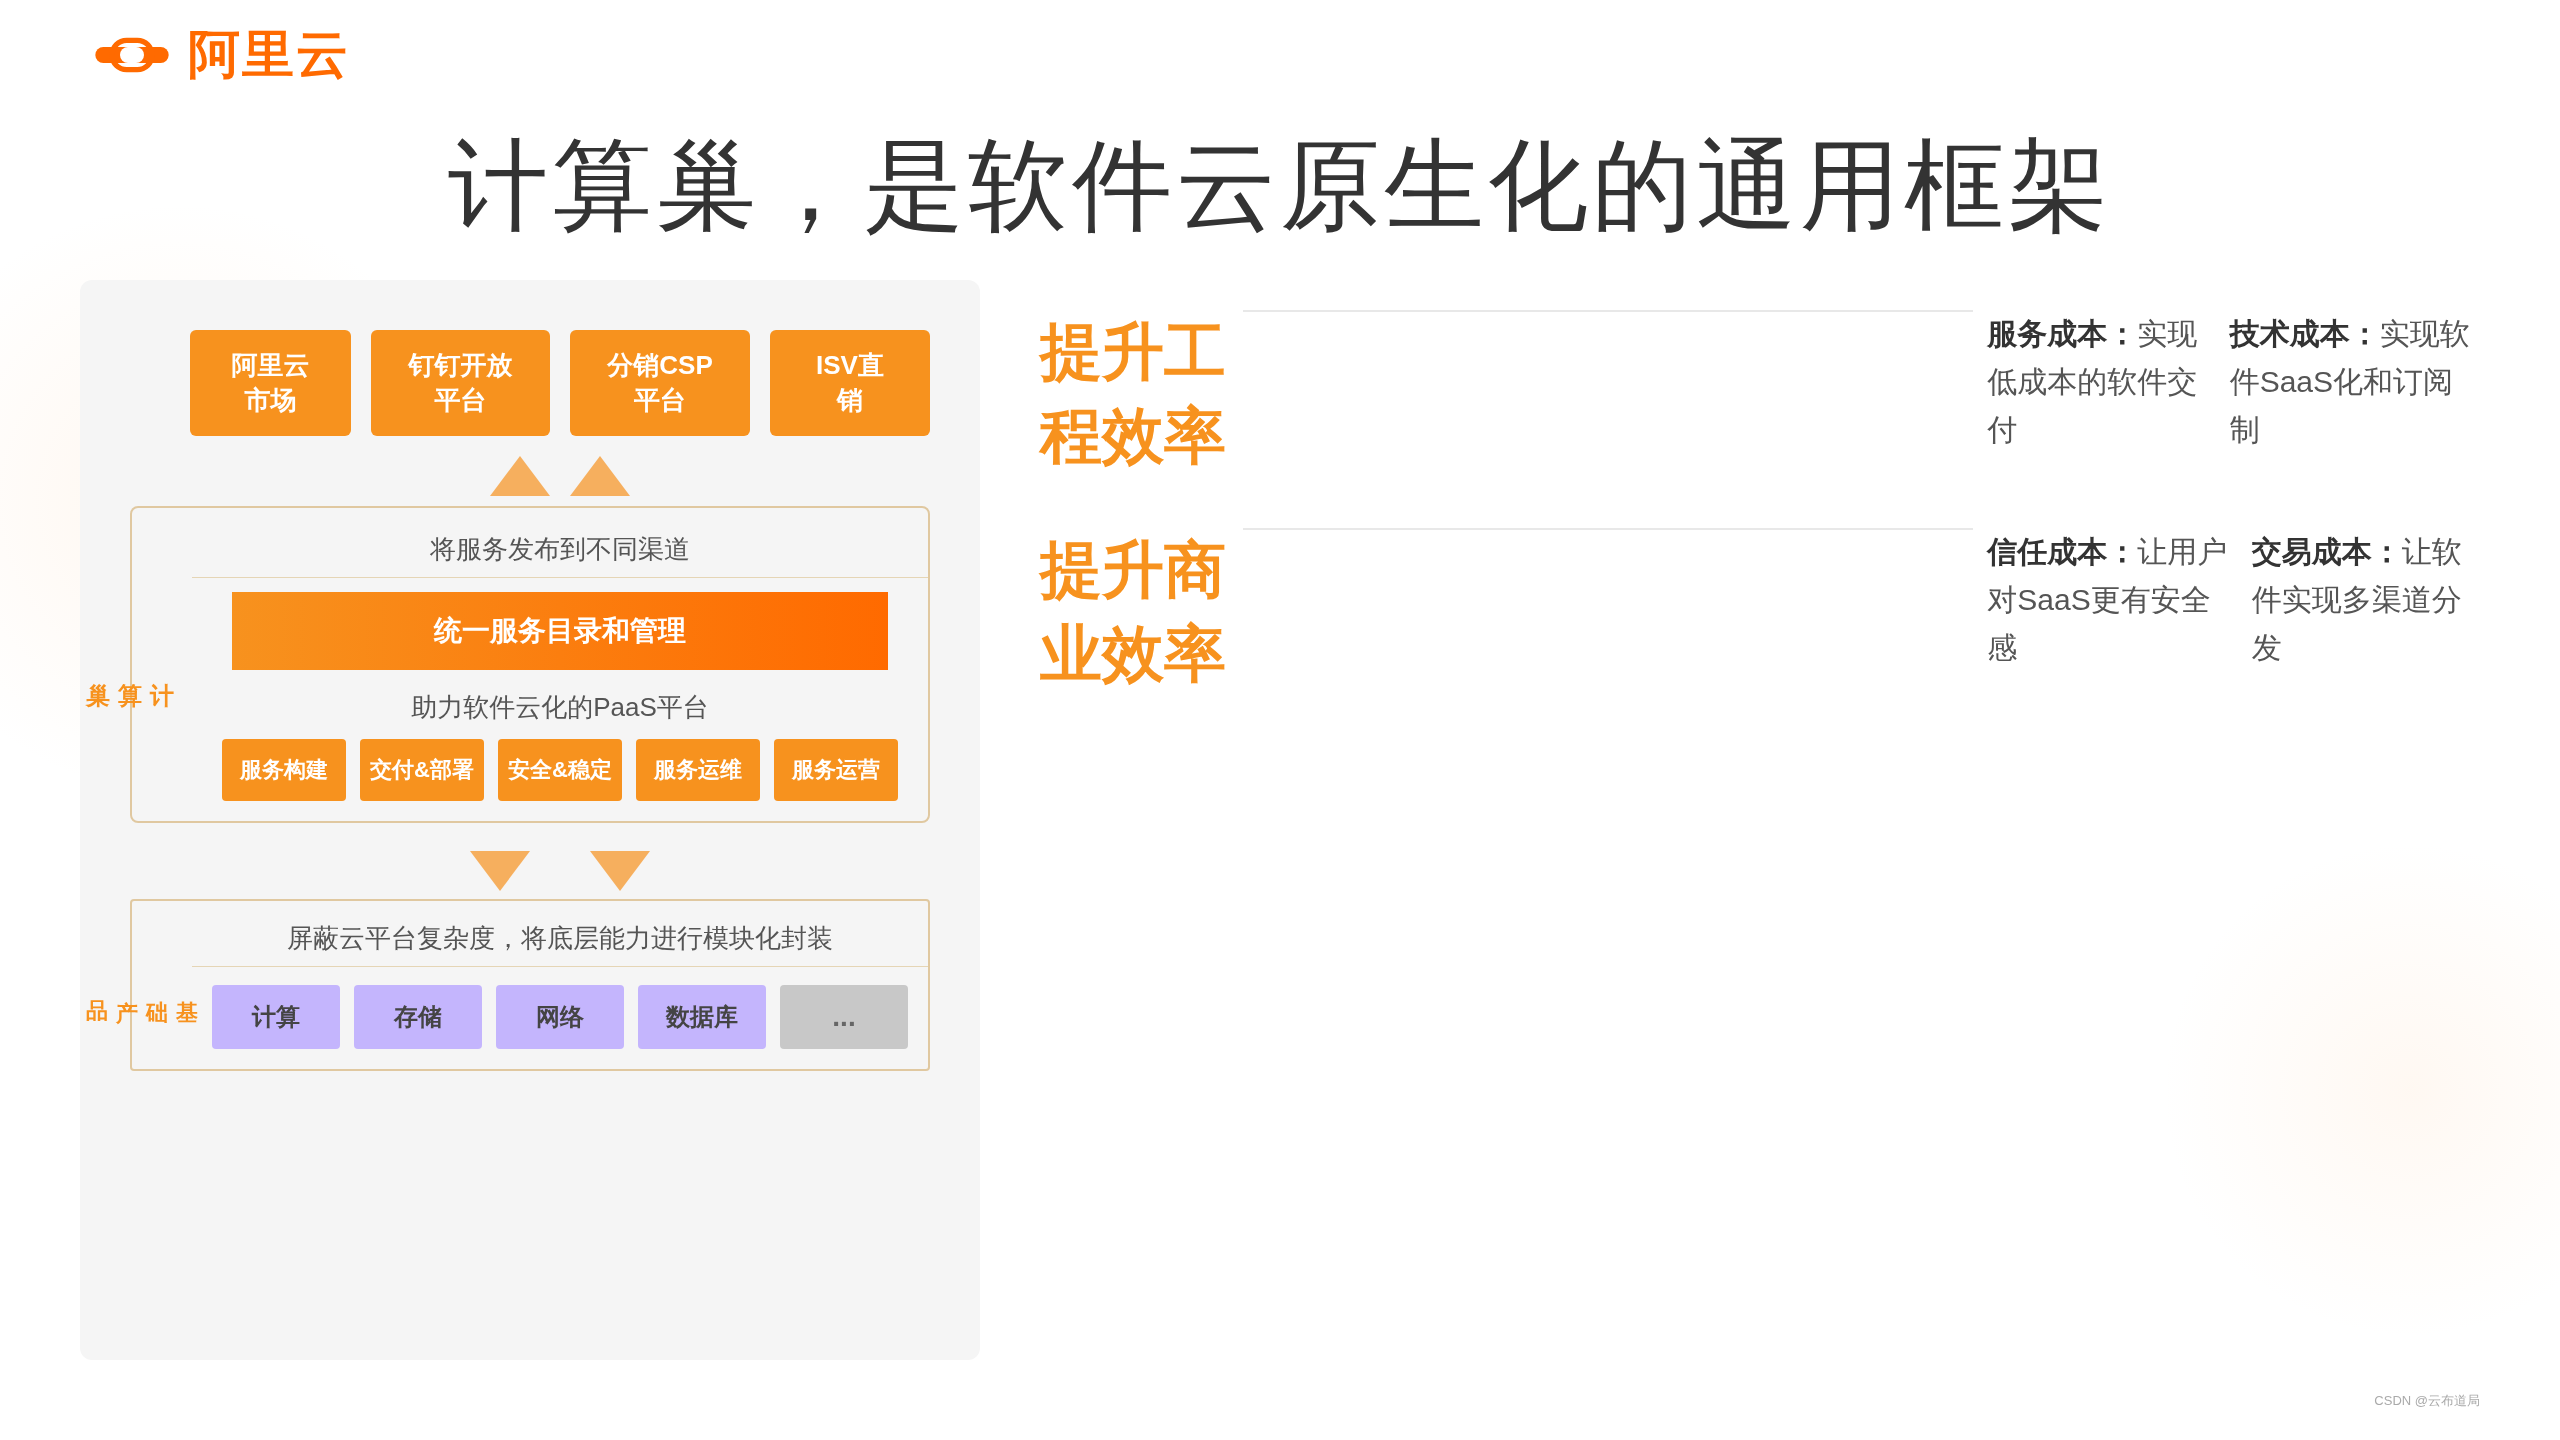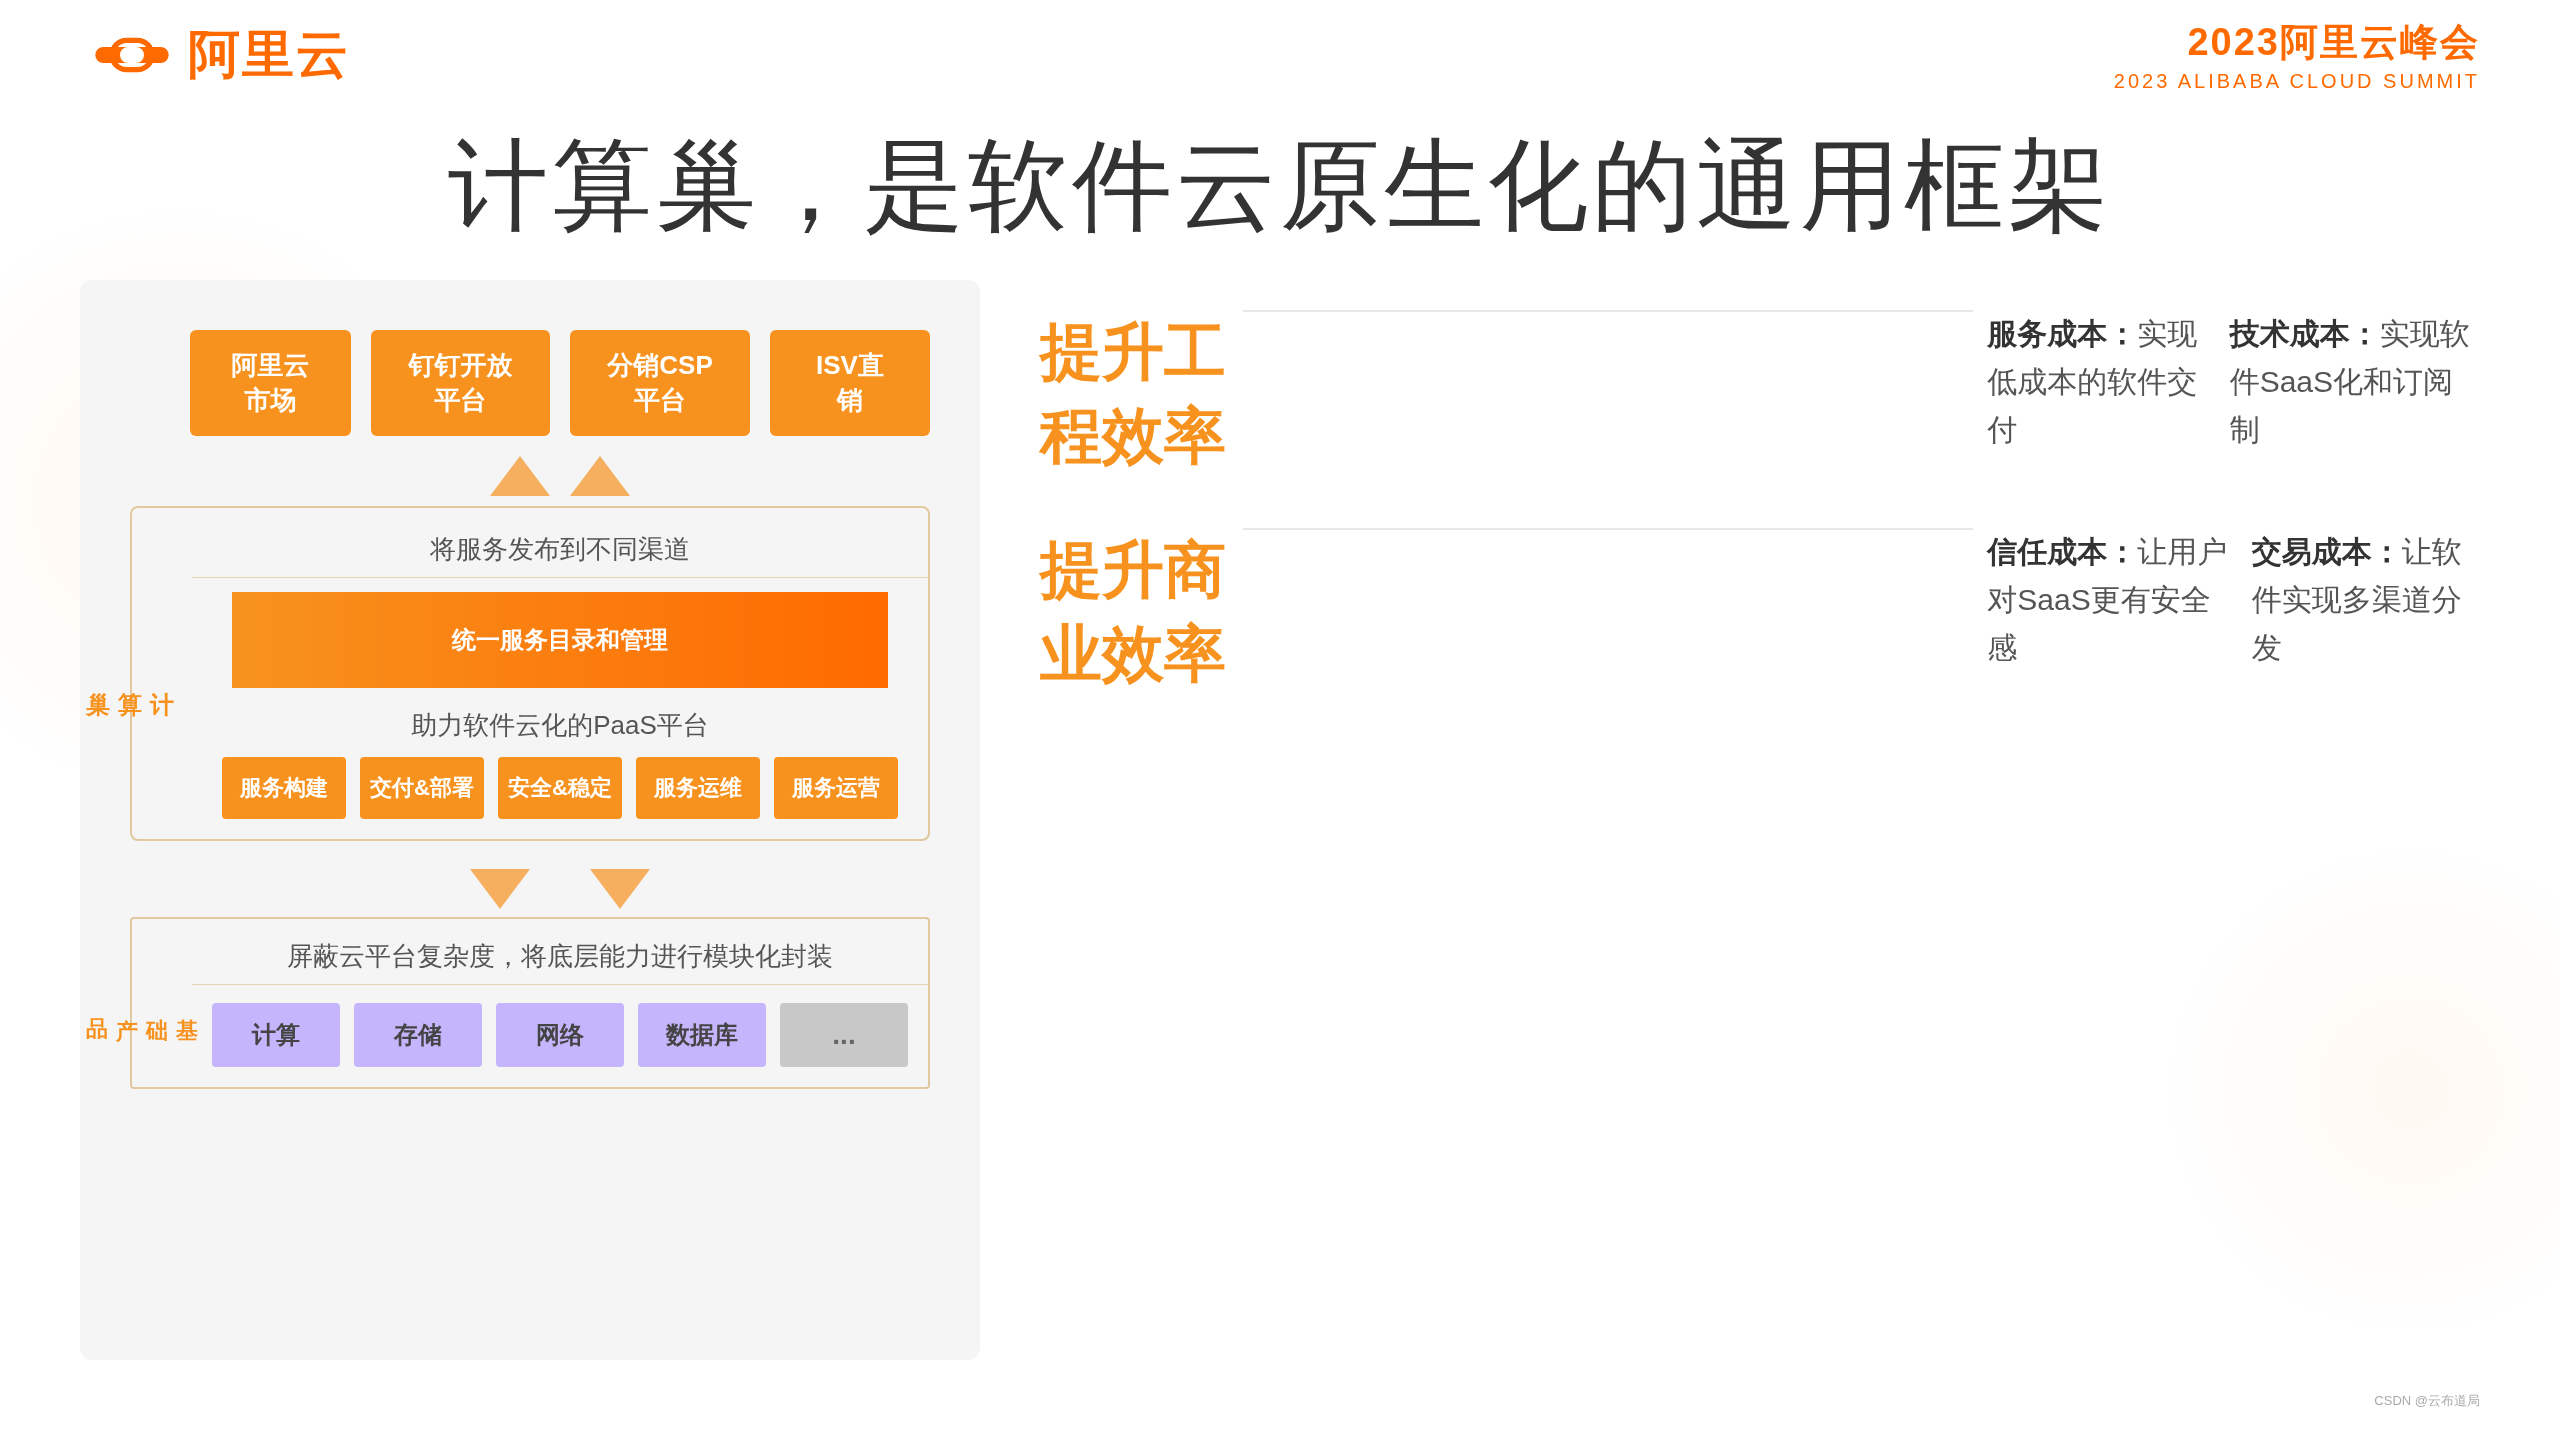--- a/index.html
+++ b/index.html
@@ -185,23 +185,23 @@
       padding: 24px 30px 10px;
       text-align: center;
       font-size: 26px;
       color: #555;
       border-bottom: 1px solid #e5d5b5;
     }
 
     .catalog-bar {
       background: linear-gradient(90deg, #f7921e, #ff6a00);
       color: white;
-      font-size: 24px;
-      font-weight: bold;
-      padding: 32px;
+      font-size: 28px;
+      font-weight: bold;
+      padding: 20px;
       text-align: center;
       margin: 0 20px 0;
     }
 
     .paas-section {
       padding: 20px 20px 0;
     }
 
     .paas-title {
       font-size: 26px;
@@ -333,24 +333,20 @@
 
 <header class="header">
   <div class="logo">
 
     <svg class="logo-icon" viewBox="0 0 120 80" fill="none">
       <rect x="5" y="28" width="110" height="24" rx="12" fill="#ff6a00"></rect>
       <rect x="30" y="18" width="60" height="44" rx="22" fill="none" stroke="#ff6a00" stroke-width="8"></rect>
       <rect x="42" y="28" width="36" height="24" rx="12" fill="#ffffff"></rect>
     </svg>
     <span class="logo-text">阿里云</span>
-  </div>
-  <div class="summit-info">
-    <div class="summit-year">2023阿里云峰会</div>
-    <div class="summit-subtitle">2023 ALIBABA CLOUD SUMMIT</div>
   </div>
 </header>
 
 <div class="page-title">
   <h1>计算巢，是软件云原生化的通用框架</h1>
 </div>
 
 <div class="main-content">
 
   <div class="diagram-container">

